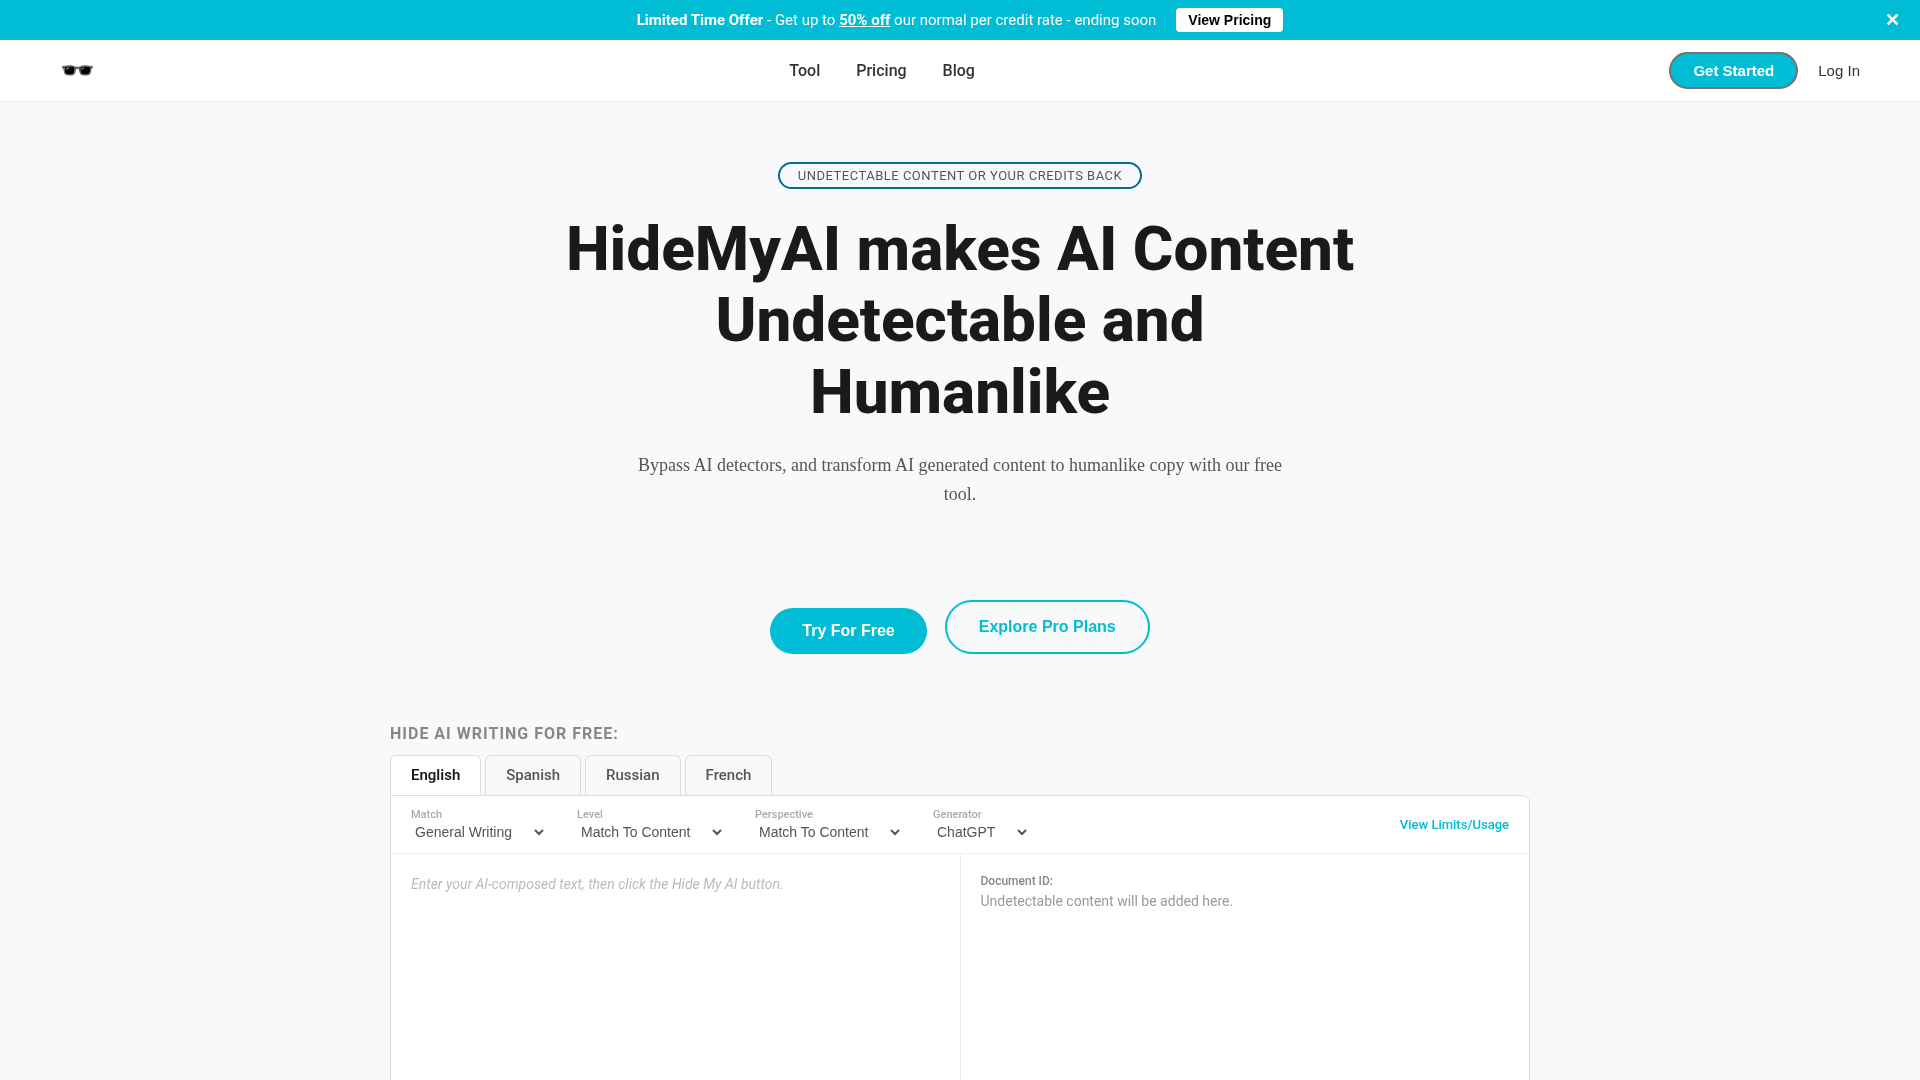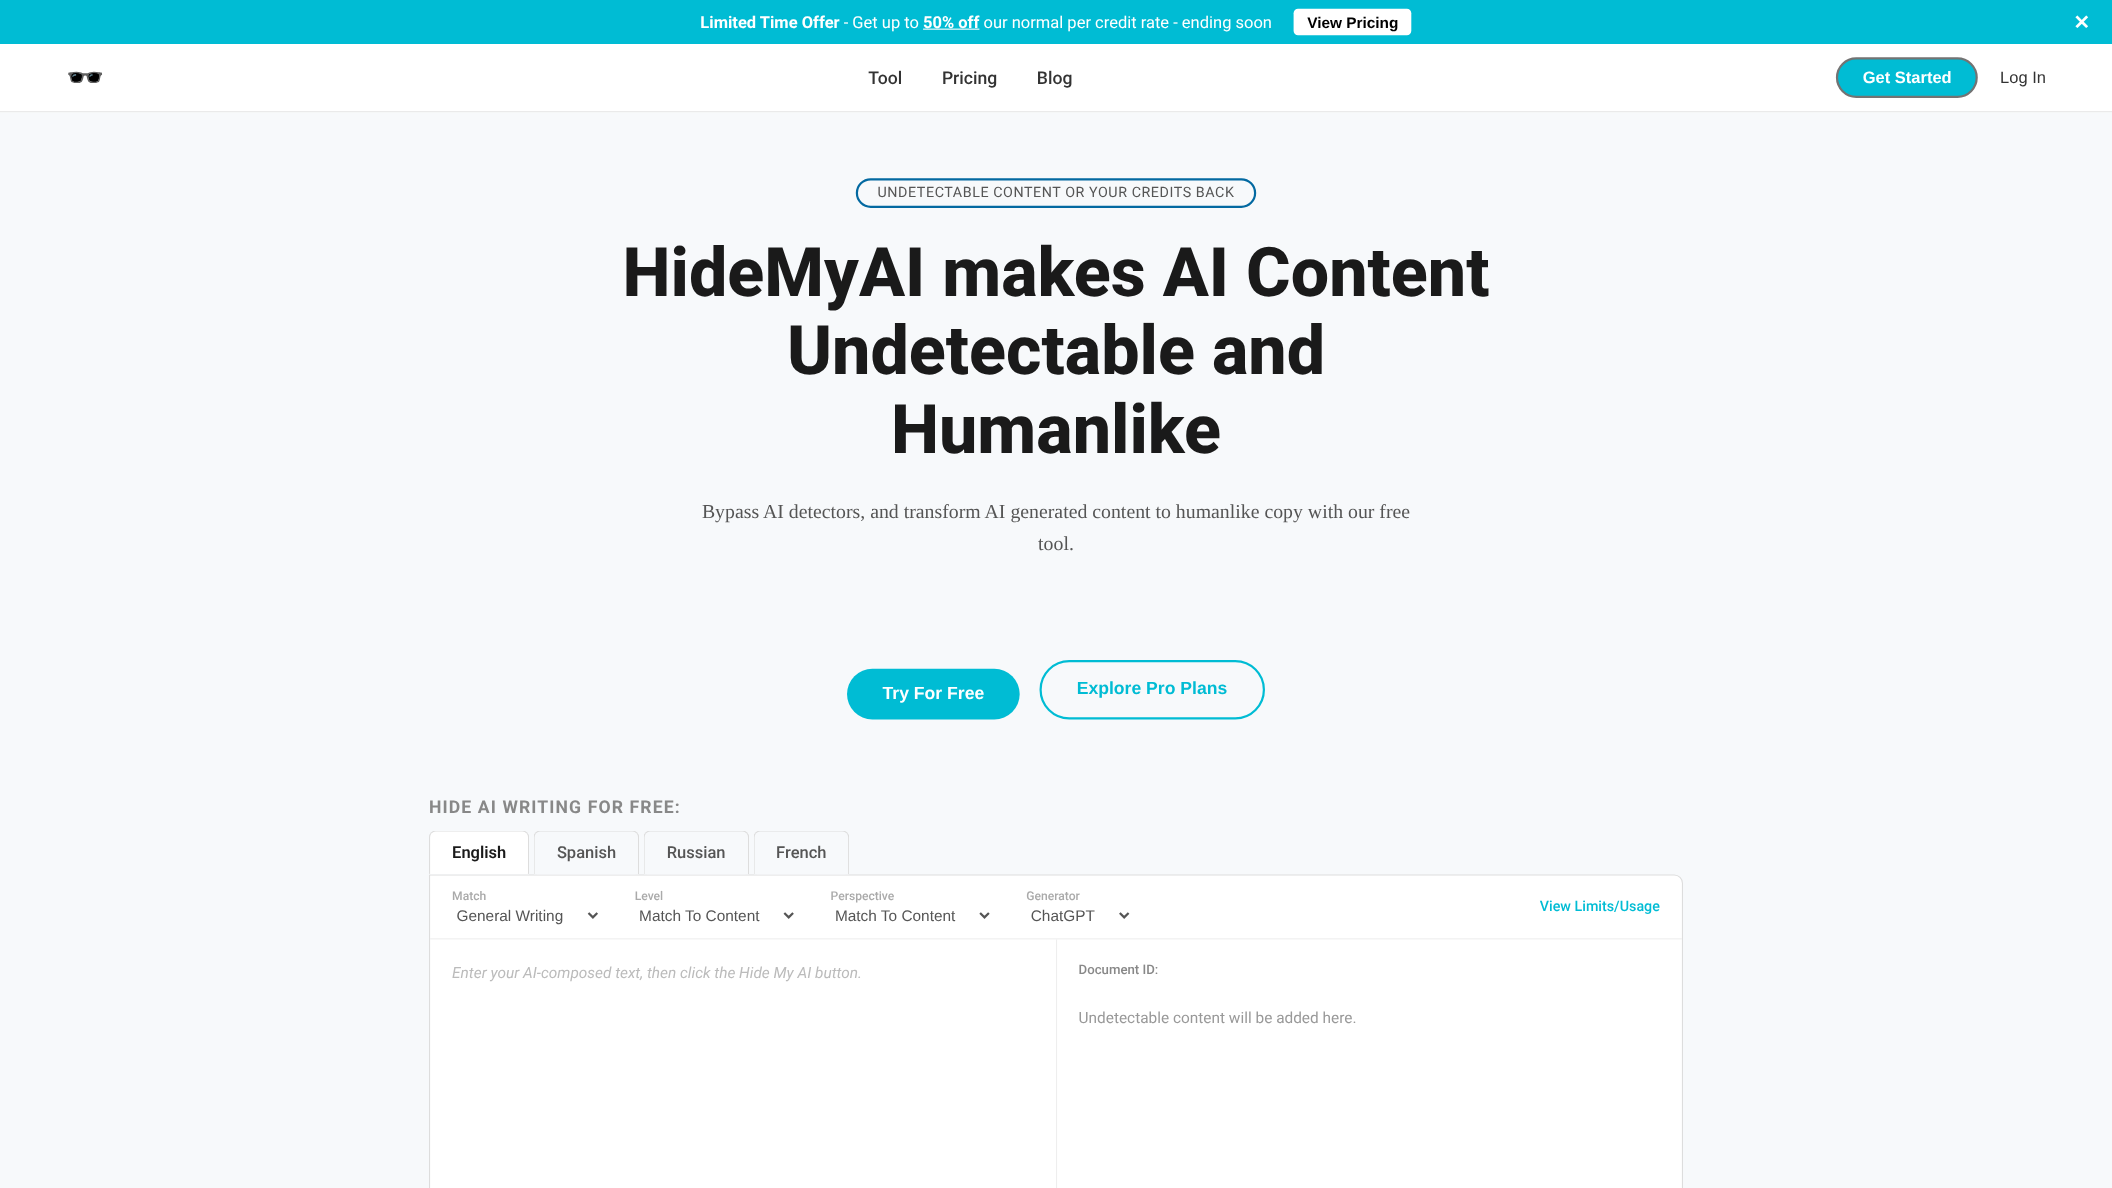--- a/index.html
+++ b/index.html
@@ -261,21 +261,21 @@
       font-size: 14px;
       font-style: italic;
     }
     .tool-output-pane {
       flex: 1;
       padding: 20px;
     }
     .document-id-label {
       font-size: 12px;
       color: #888;
-      margin-bottom: 27px;
+      margin-bottom: 3px;
       font-weight: 500;
     }
     .output-placeholder {
       color: #999;
       font-size: 14px;
     }
   </style>
 </head>
 <body>
 

